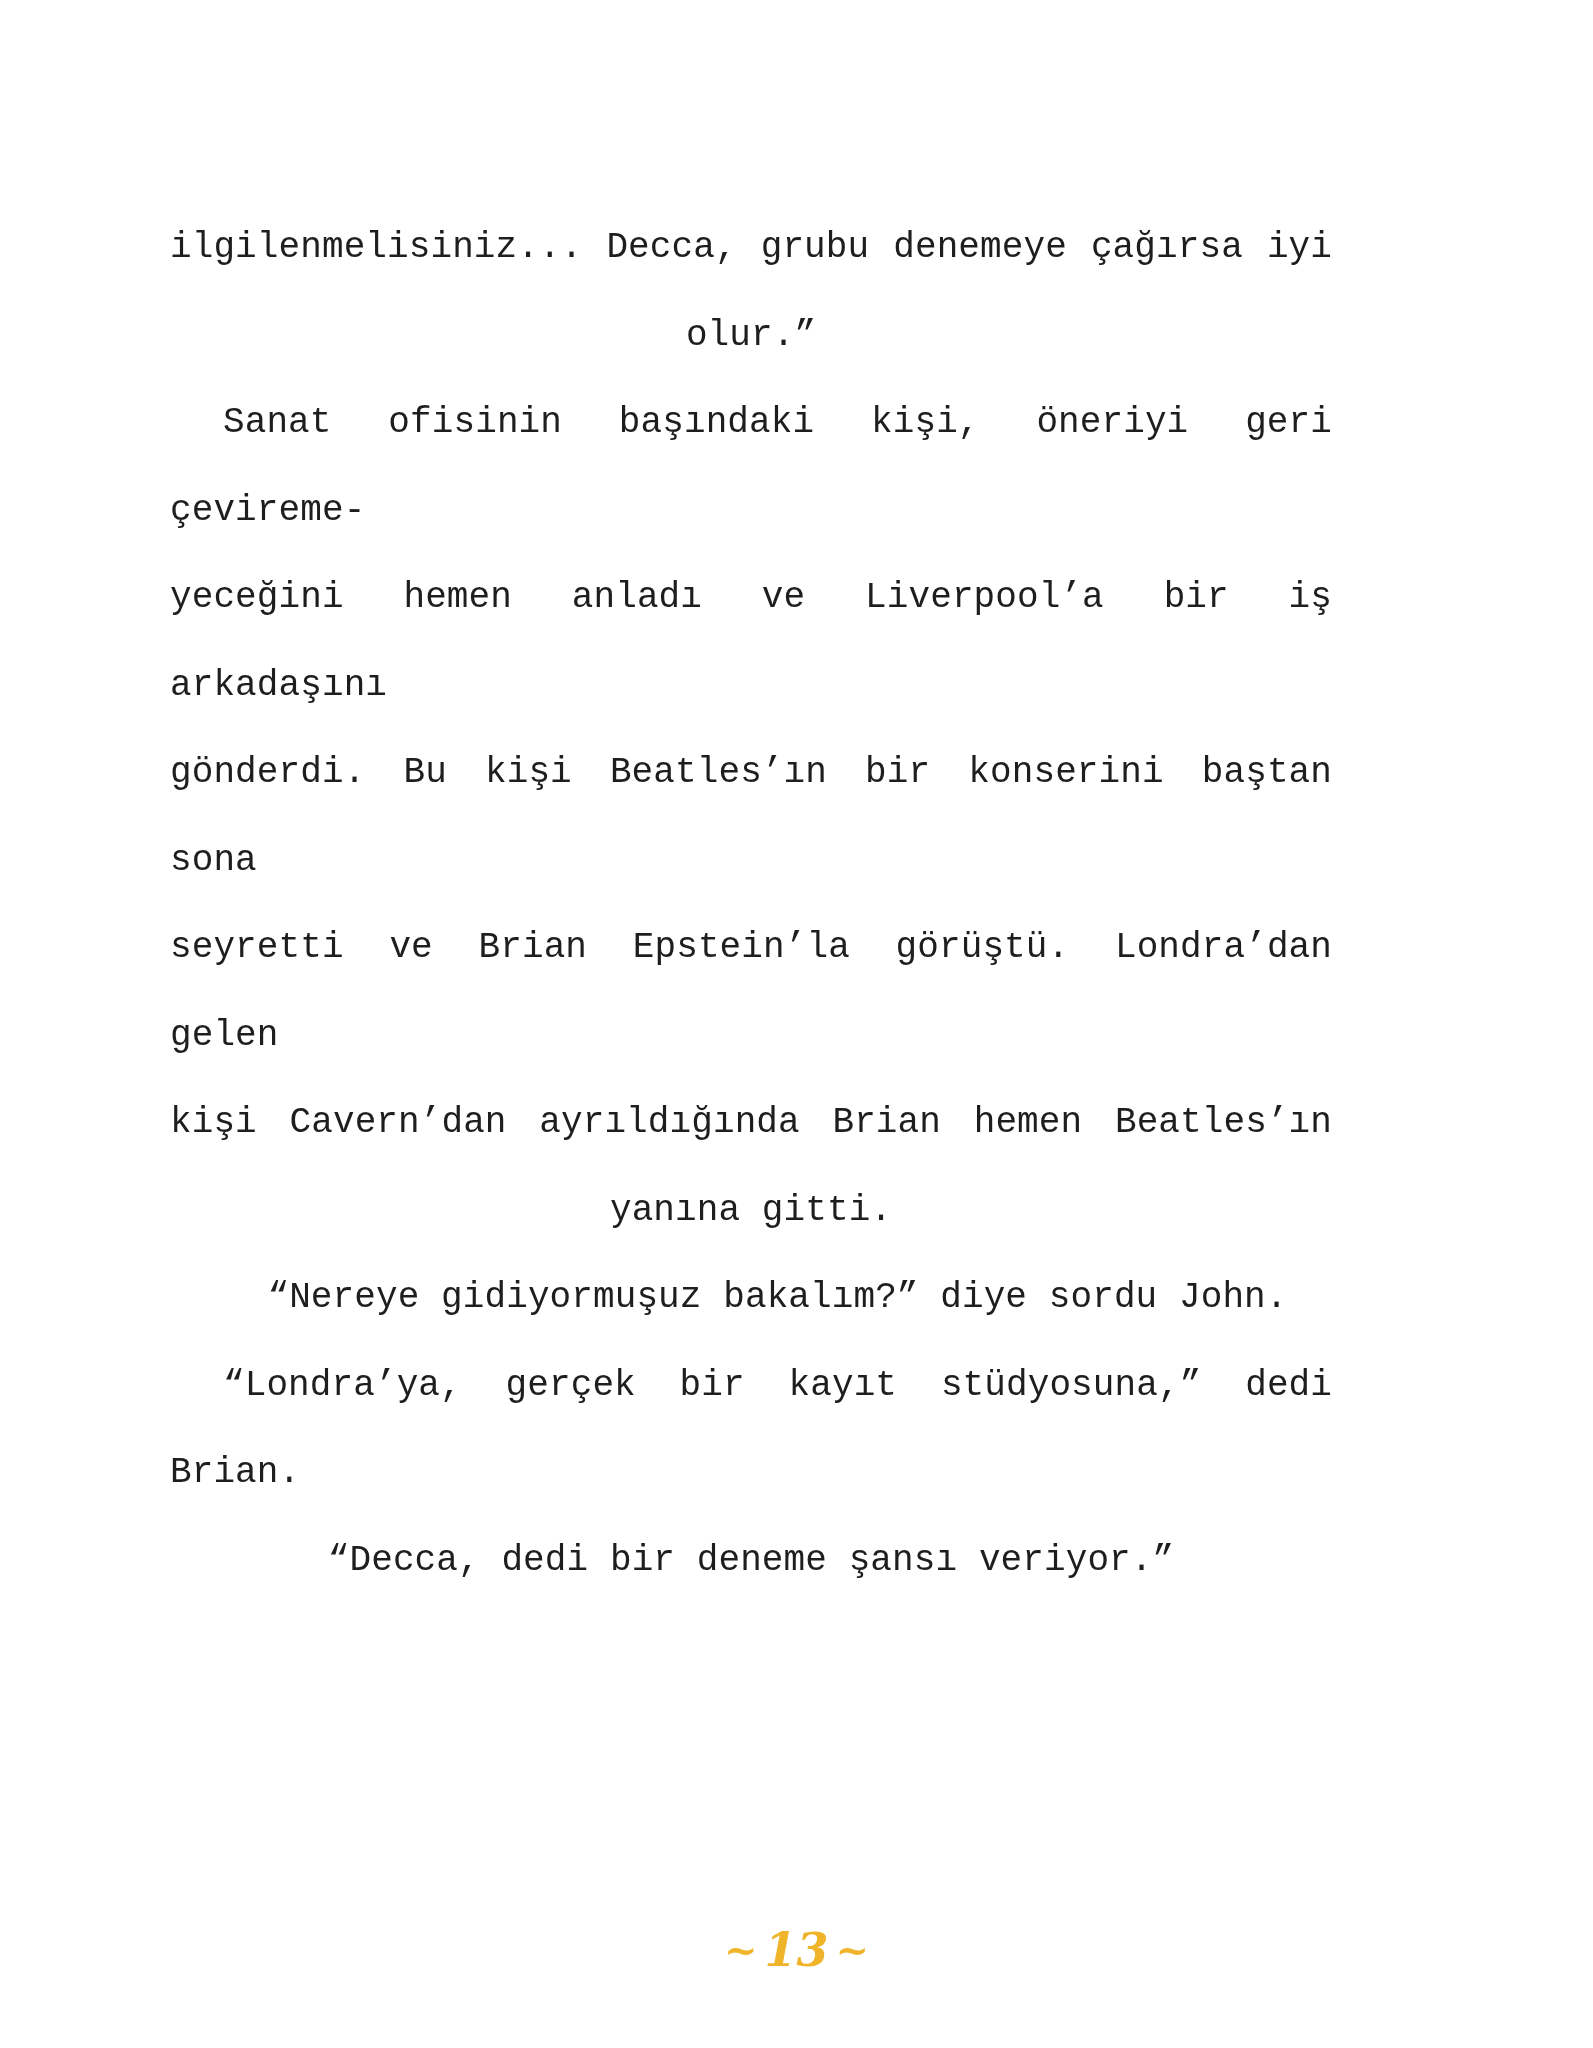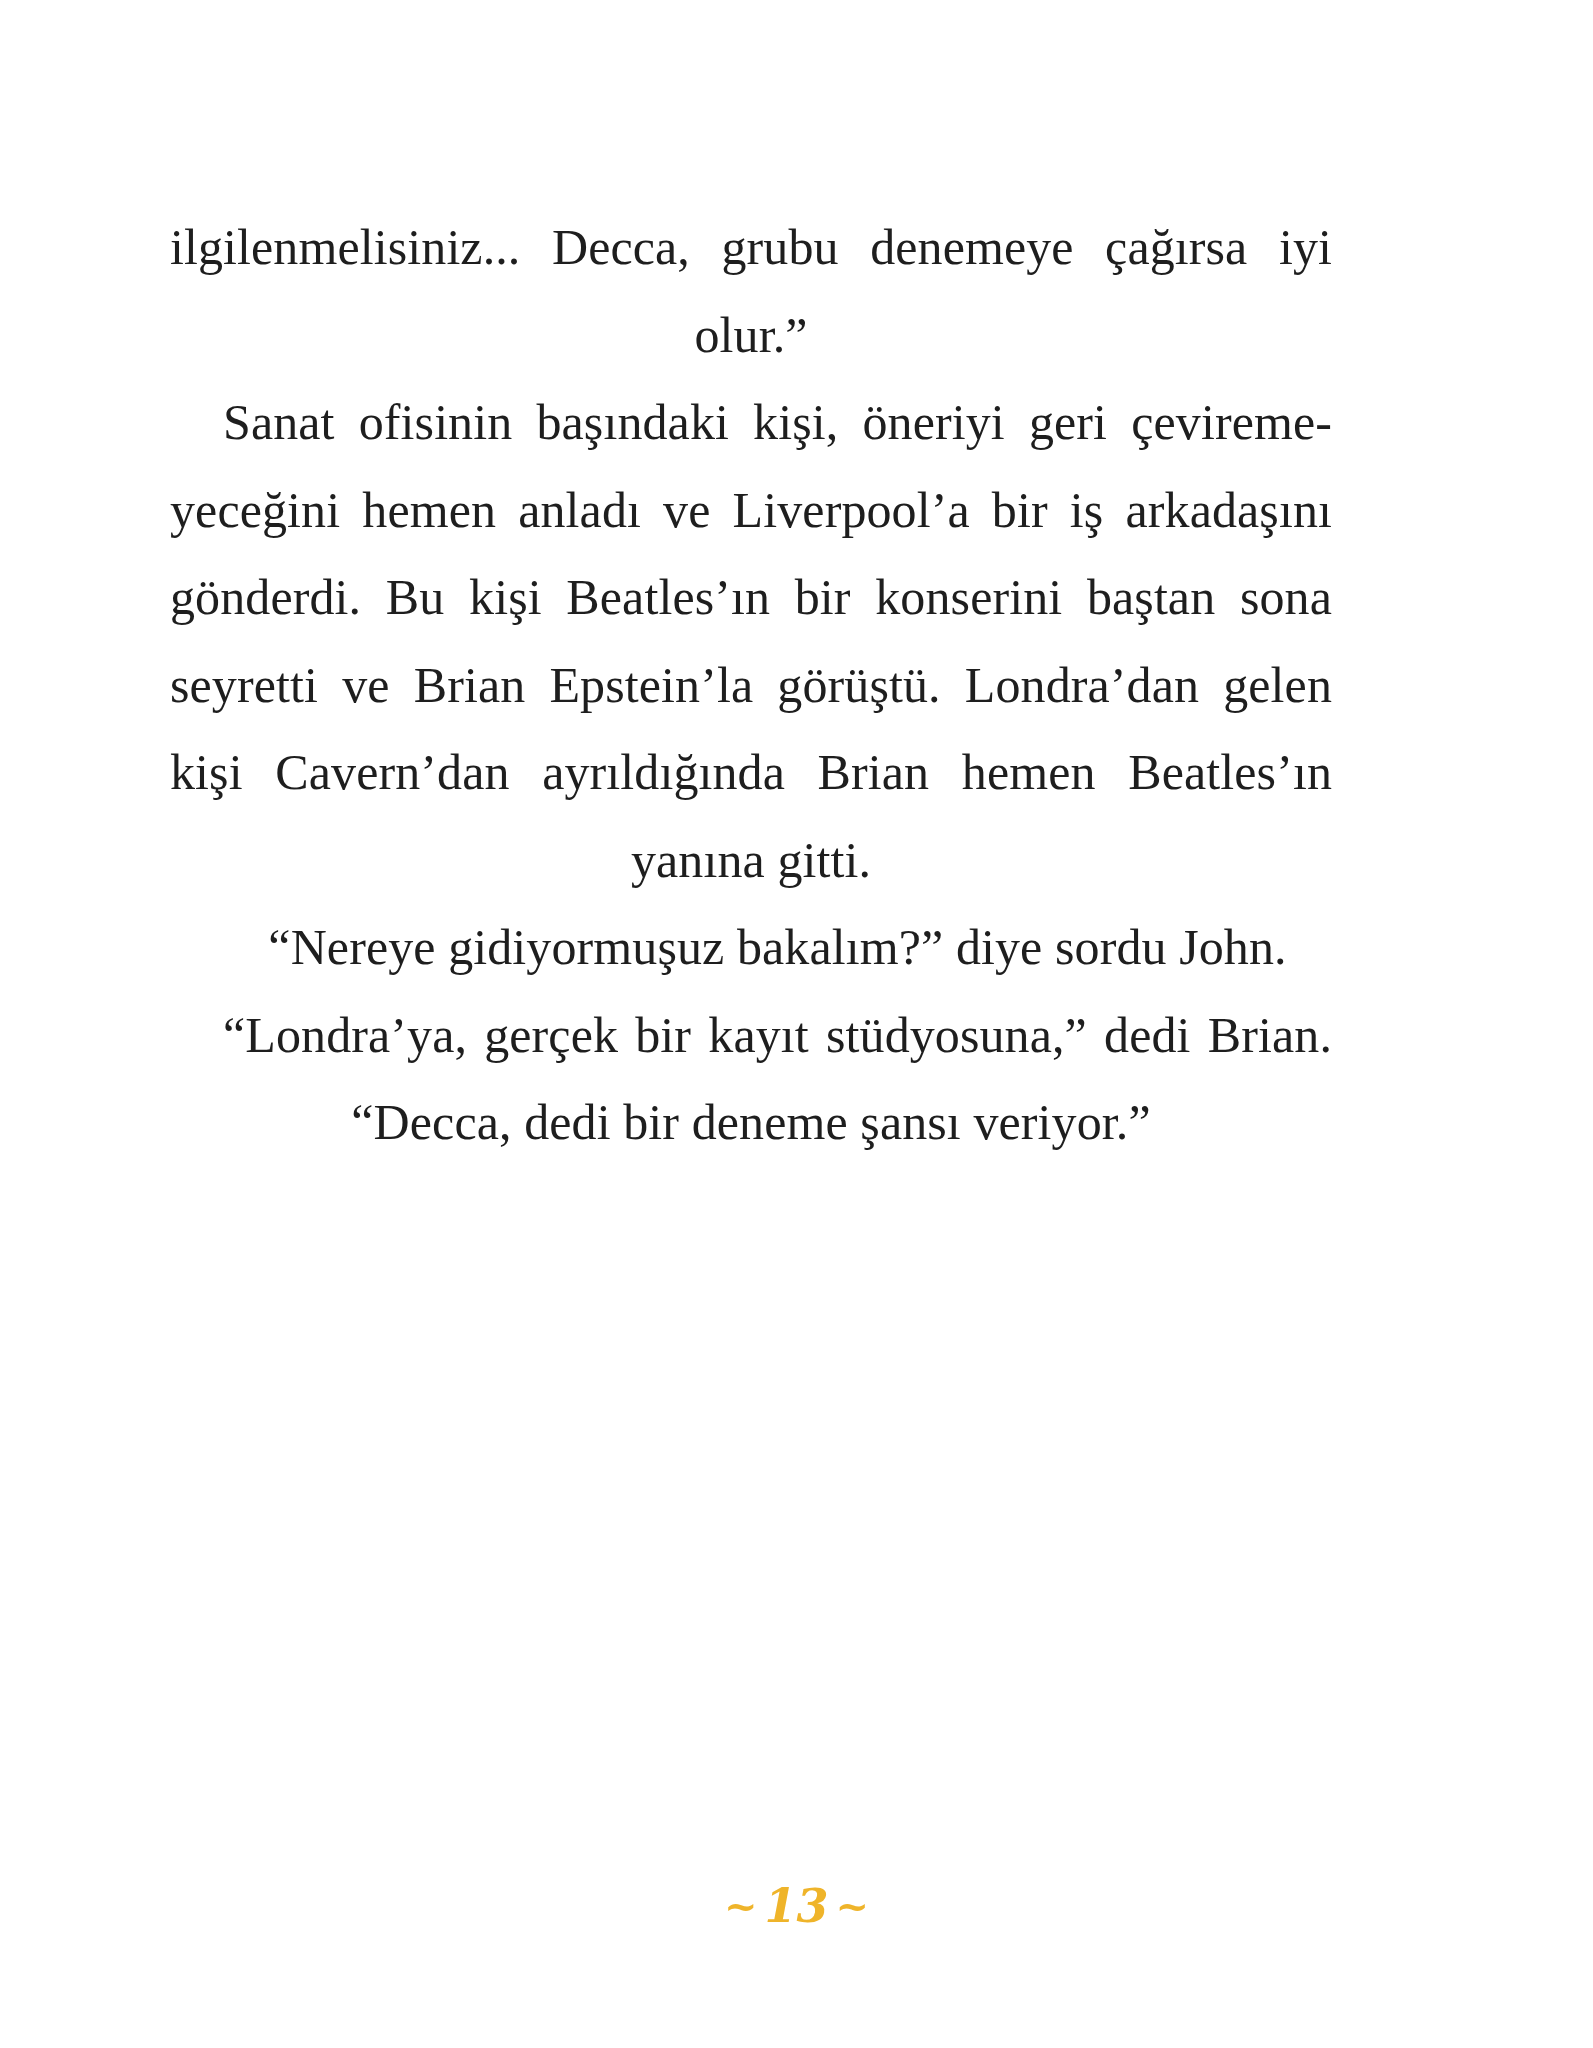--- a/index.html
+++ b/index.html
@@ -13,24 +13,25 @@
     height: 2048px;
     background: #ffffff;
     overflow: hidden;
     font-family: "Liberation Serif", "DejaVu Serif", serif;
   }
   .text-block {
     position: absolute;
     left: 170px;
     top: 204px;
     width: 1162px;
-    font-size: 50px;
+    font-size: 36px;
     line-height: 87.5px;
     color: #1e1e1e;
     letter-spacing: 0.1px;
+    font-family: Liberation Mono, monospace;
   }
   .line {
     white-space: nowrap;
     text-align: center;
   }
   .line.j {
     white-space: normal;
     text-align: justify;
     text-align-last: justify;
   }
@@ -70,17 +71,17 @@
     <div class="line j">yeceğini hemen anladı ve Liverpool’a bir iş arkadaşını</div>
     <div class="line j">gönderdi. Bu kişi Beatles’ın bir konserini baştan sona</div>
     <div class="line j">seyretti ve Brian Epstein’la görüştü. Londra’dan gelen</div>
     <div class="line j">kişi Cavern’dan ayrıldığında Brian hemen Beatles’ın</div>
     <div class="line">yanına gitti.</div>
     <div class="line ind">“Nereye gidiyormuşuz bakalım?” diye sordu John.</div>
     <div class="line j ind">“Londra’ya, gerçek bir kayıt stüdyosuna,” dedi Brian.</div>
     <div class="line">“Decca, dedi bir deneme şansı veriyor.”</div>
   </div>
 
-  <div class="pagenum" style="color: rgb(239, 180, 42);">
+  <div class="pagenum" style="color: rgb(239, 180, 42); margin-top: 44px;">
     <span class="orn">~</span><span>13</span><span class="orn">~</span>
   </div>
 
 </div>
 
 </body></html>

